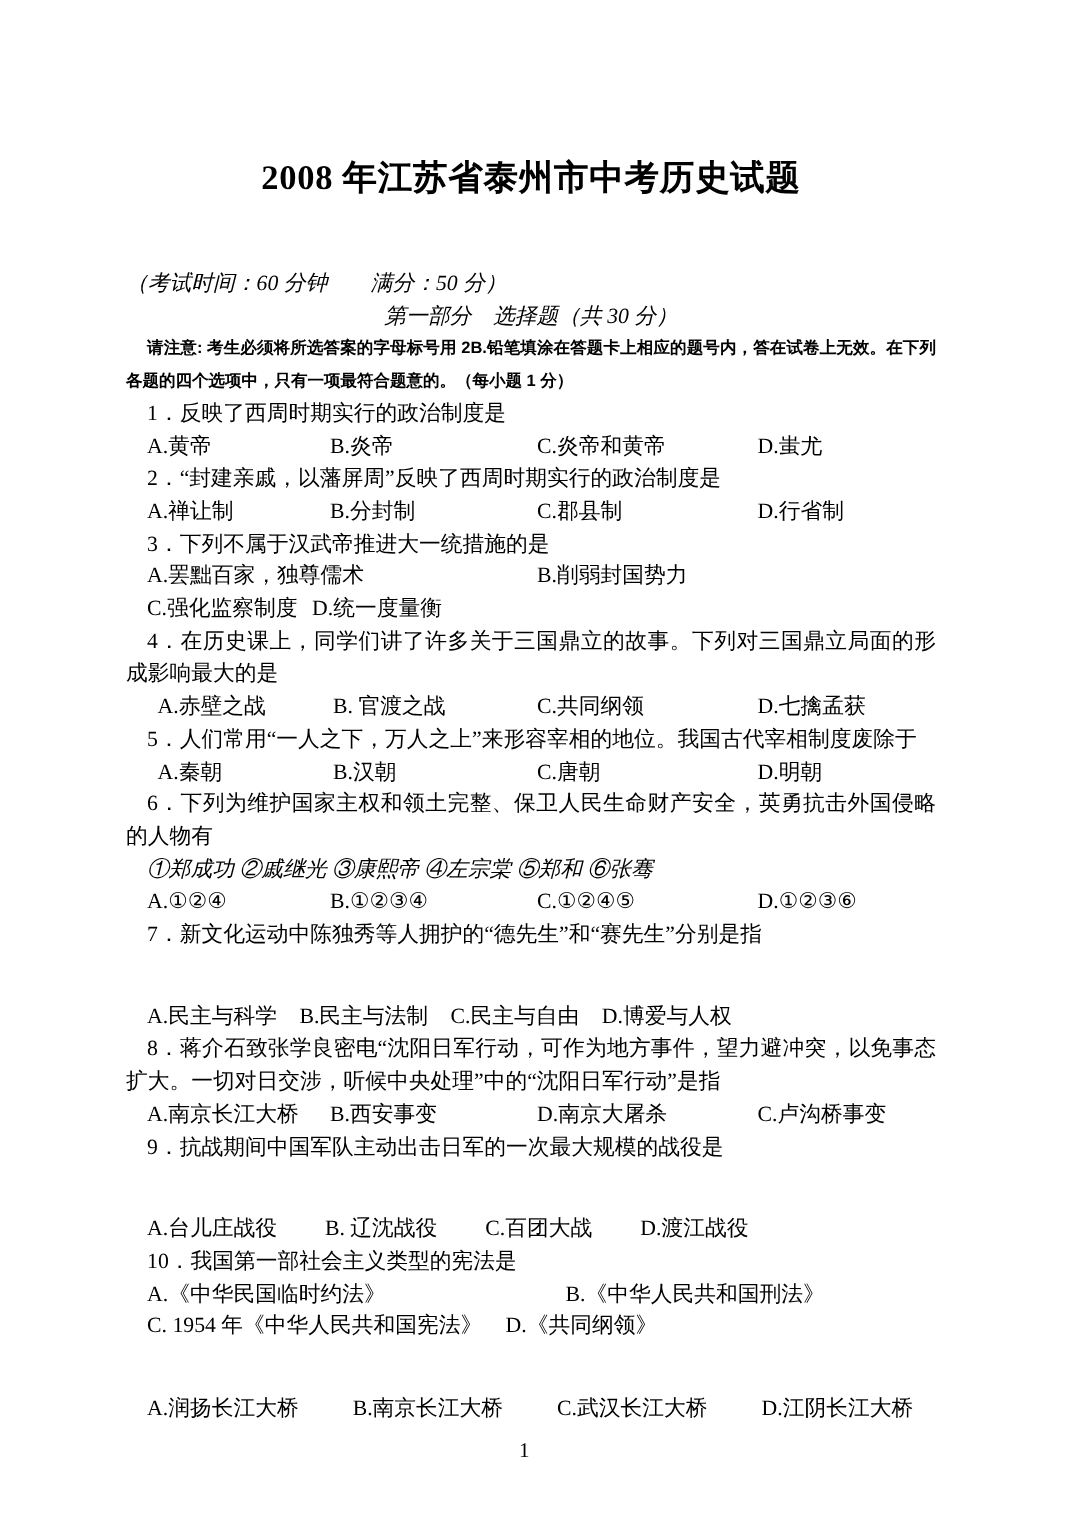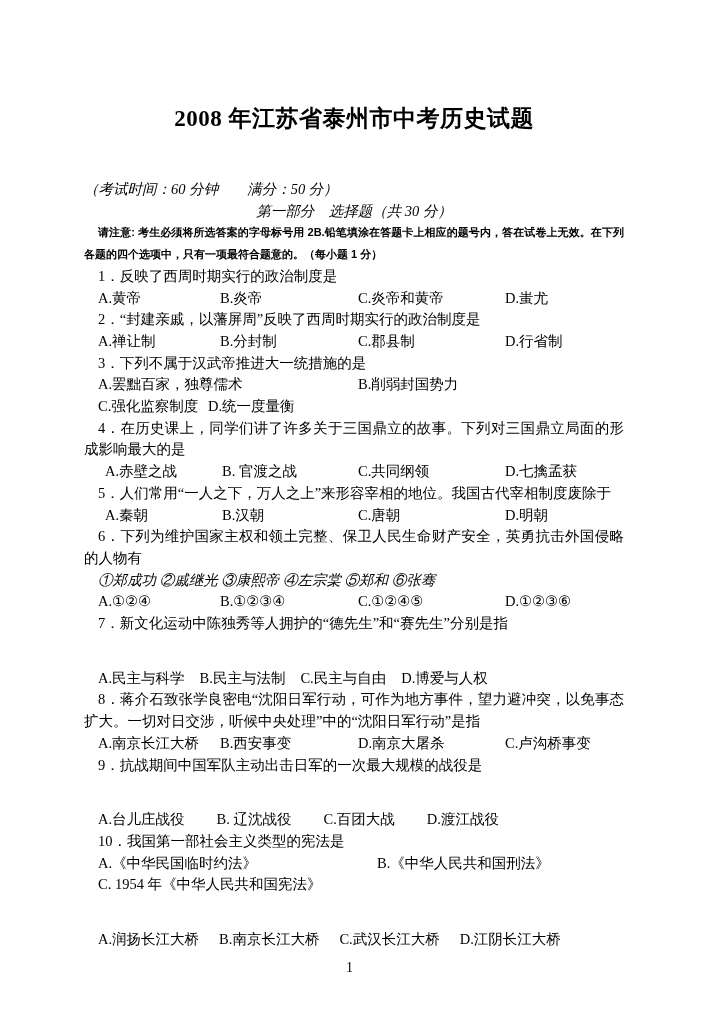--- a/index.html
+++ b/index.html
@@ -31,21 +31,21 @@
   .opts{padding-left:14px;}
   .spread4{display:grid;grid-template-columns:122px 138px 147px auto;}
   .spread4.indent2{padding-left:21px;grid-template-columns:117px 136px 147px auto;}
   .pair-ab{display:grid;grid-template-columns:260px auto;}
   .pair-cd{display:grid;grid-template-columns:110px auto;}
   .pair-q10a{display:grid;grid-template-columns:279px auto;}
   .pair-q10b{display:grid;grid-template-columns:239px auto;}
   .close{display:flex;margin-top:33px;}
   .gap15{gap:15px;}
   .gap18{gap:32px;}
-  .gap20{gap:20px;text-align:right;}
+  .gap20{gap:36px;text-align:right;}
   .gap24{gap:24px;}
   .pageno{position:absolute;top:957px;left:0;right:0;text-align:center;font-size:14px;}
 </style>
 </head>
 <body>
 
 <div class="page">
   <h1 class="title">2008 年江苏省泰州市中考历史试题</h1>
   <p class="meta">（考试时间：60 分钟　　满分：50 分）</p>
   <p class="section">第一部分　选择题（共 30 分）</p>
@@ -136,20 +136,21 @@
         </div>
       </div>
       <div class="question">
         <p class="stem"><span>10．</span><span>我国第一部社会主义类型的宪法是</span></p>
         <div class="opts pair-q10a">
           <span>A.《中华民国临时约法》</span>
           <span>B.《中华人民共和国刑法》</span>
         </div>
         <div class="opts pair-q10b">
           <span>C. 1954 年《中华人民共和国宪法》</span>
+          <span>D.《共同纲领》</span>
         </div>
       </div>
       <div class="question">
         <div class="opts close gap20">
           <span>A.润扬长江大桥</span>
           <span>B.南京长江大桥</span>
           <span>C.武汉长江大桥</span>
           <span>D.江阴长江大桥</span>
         </div>
       </div>

